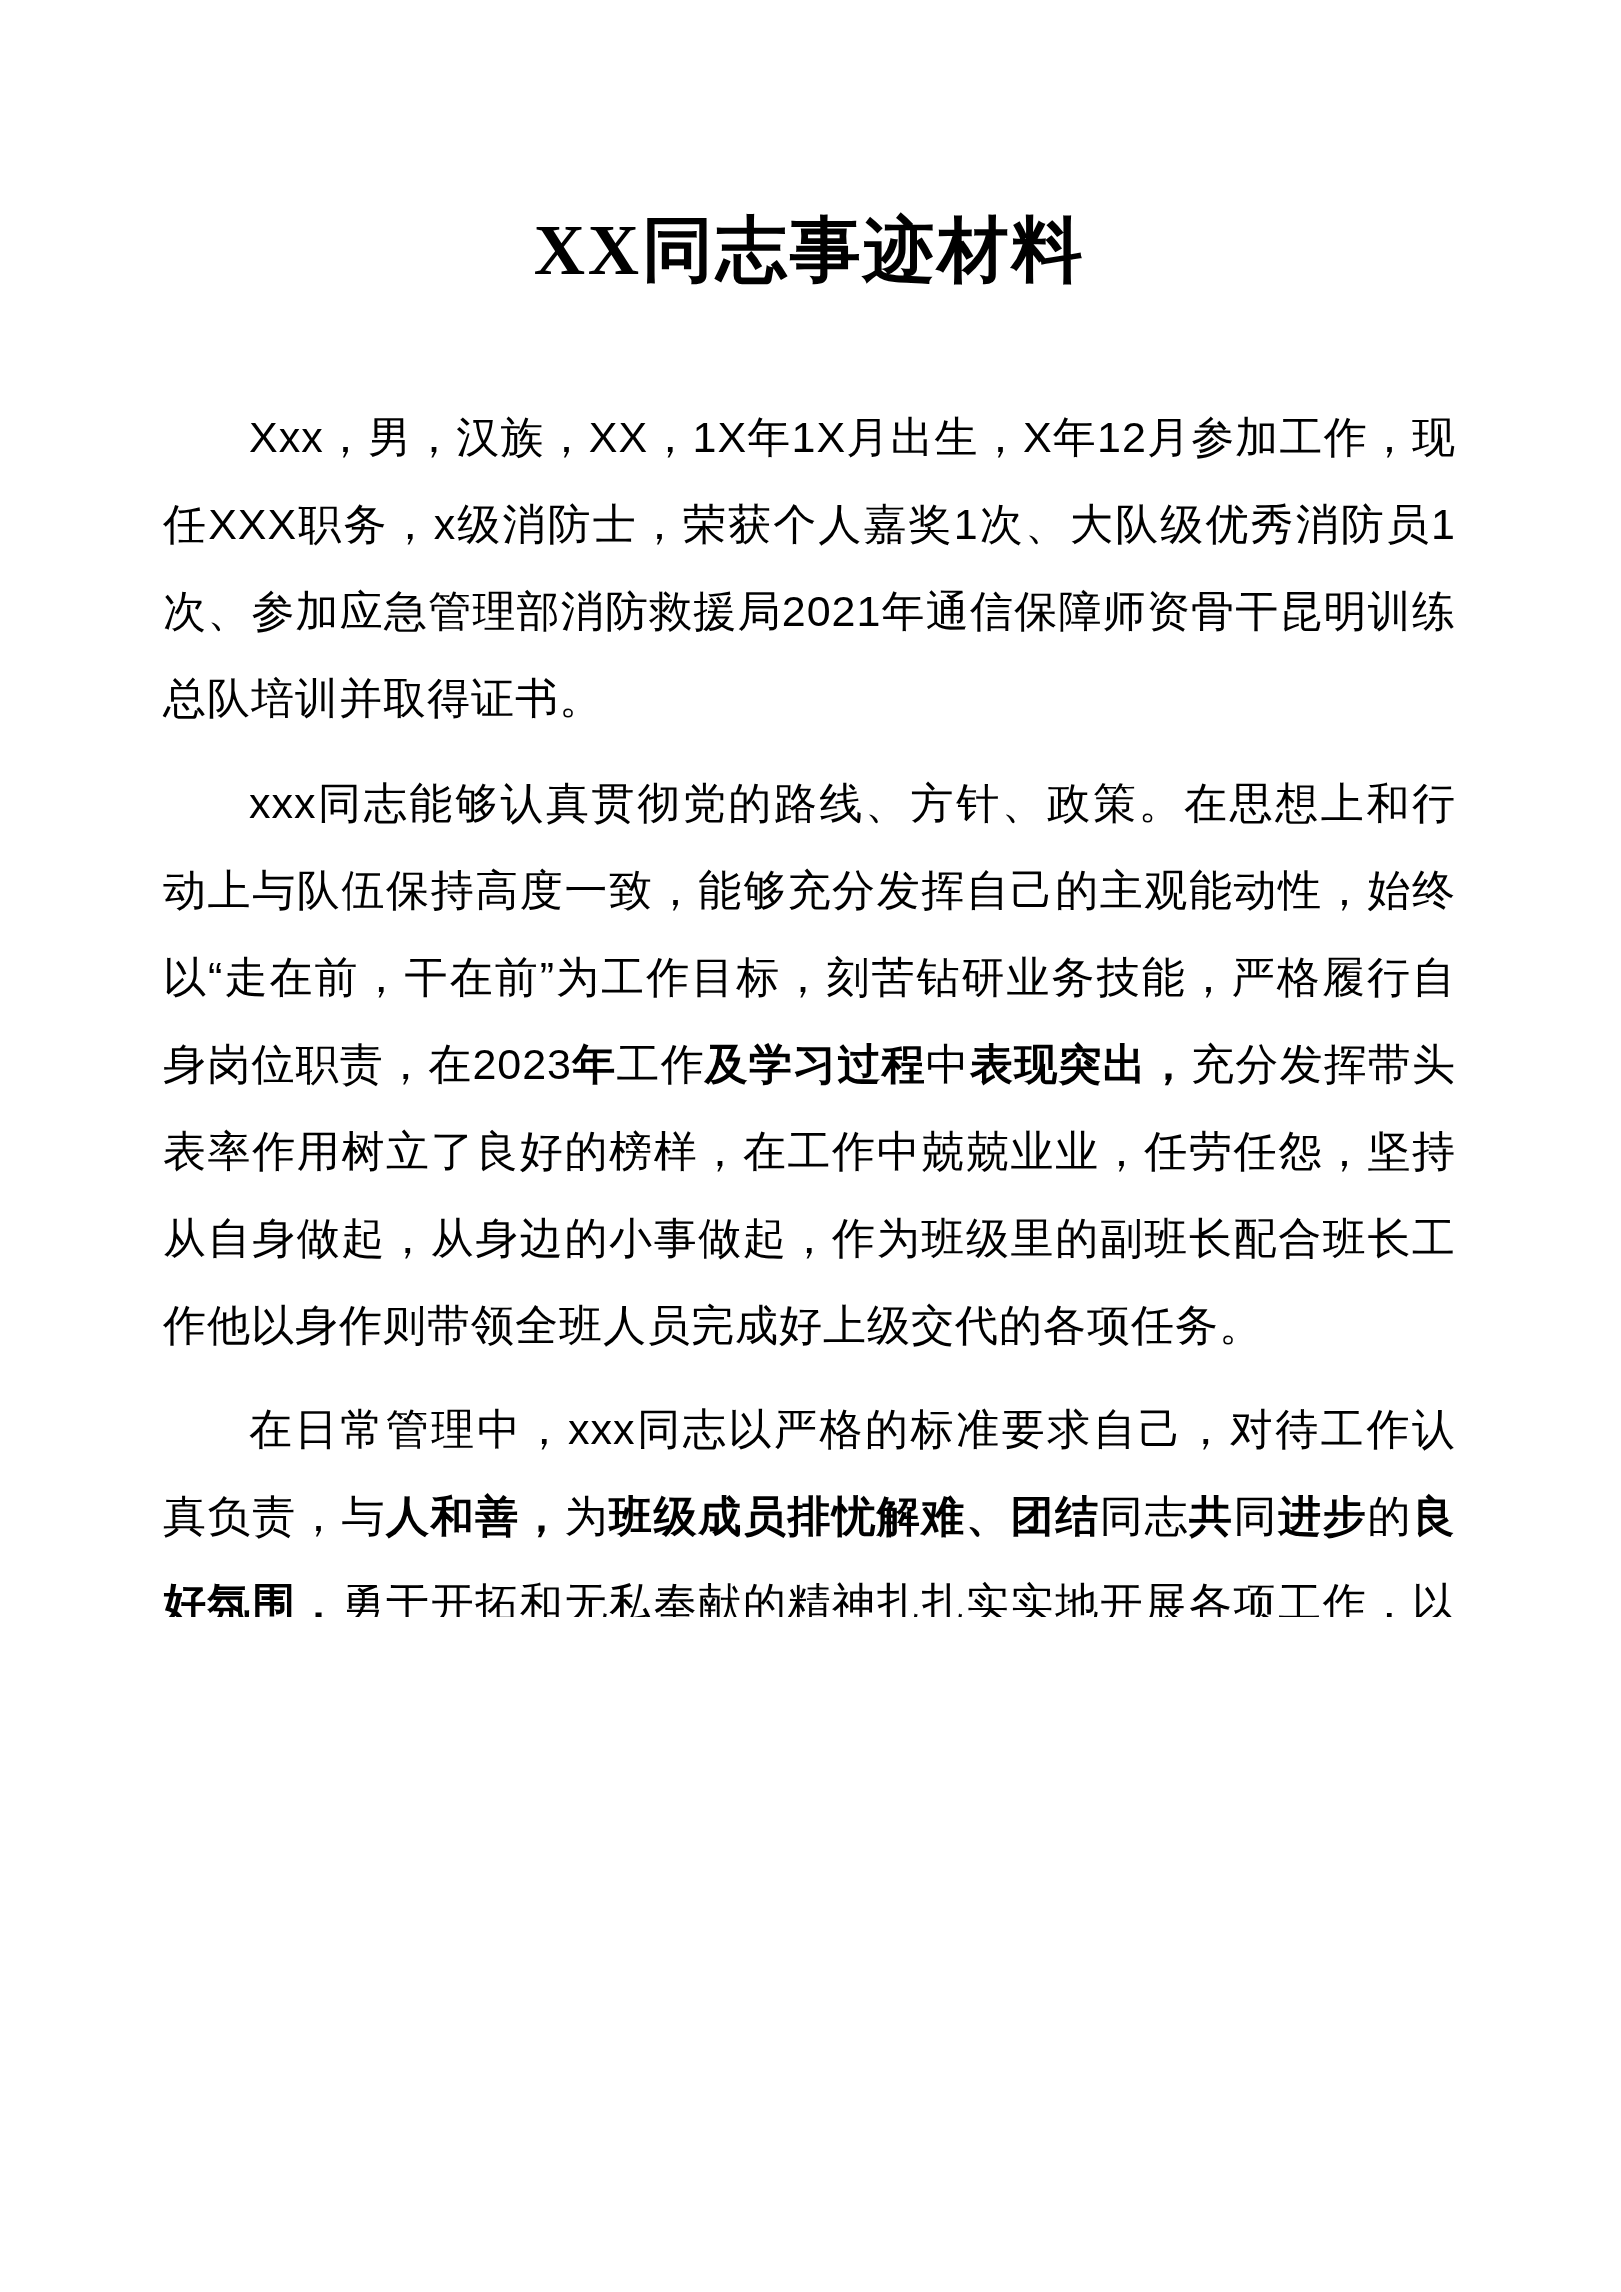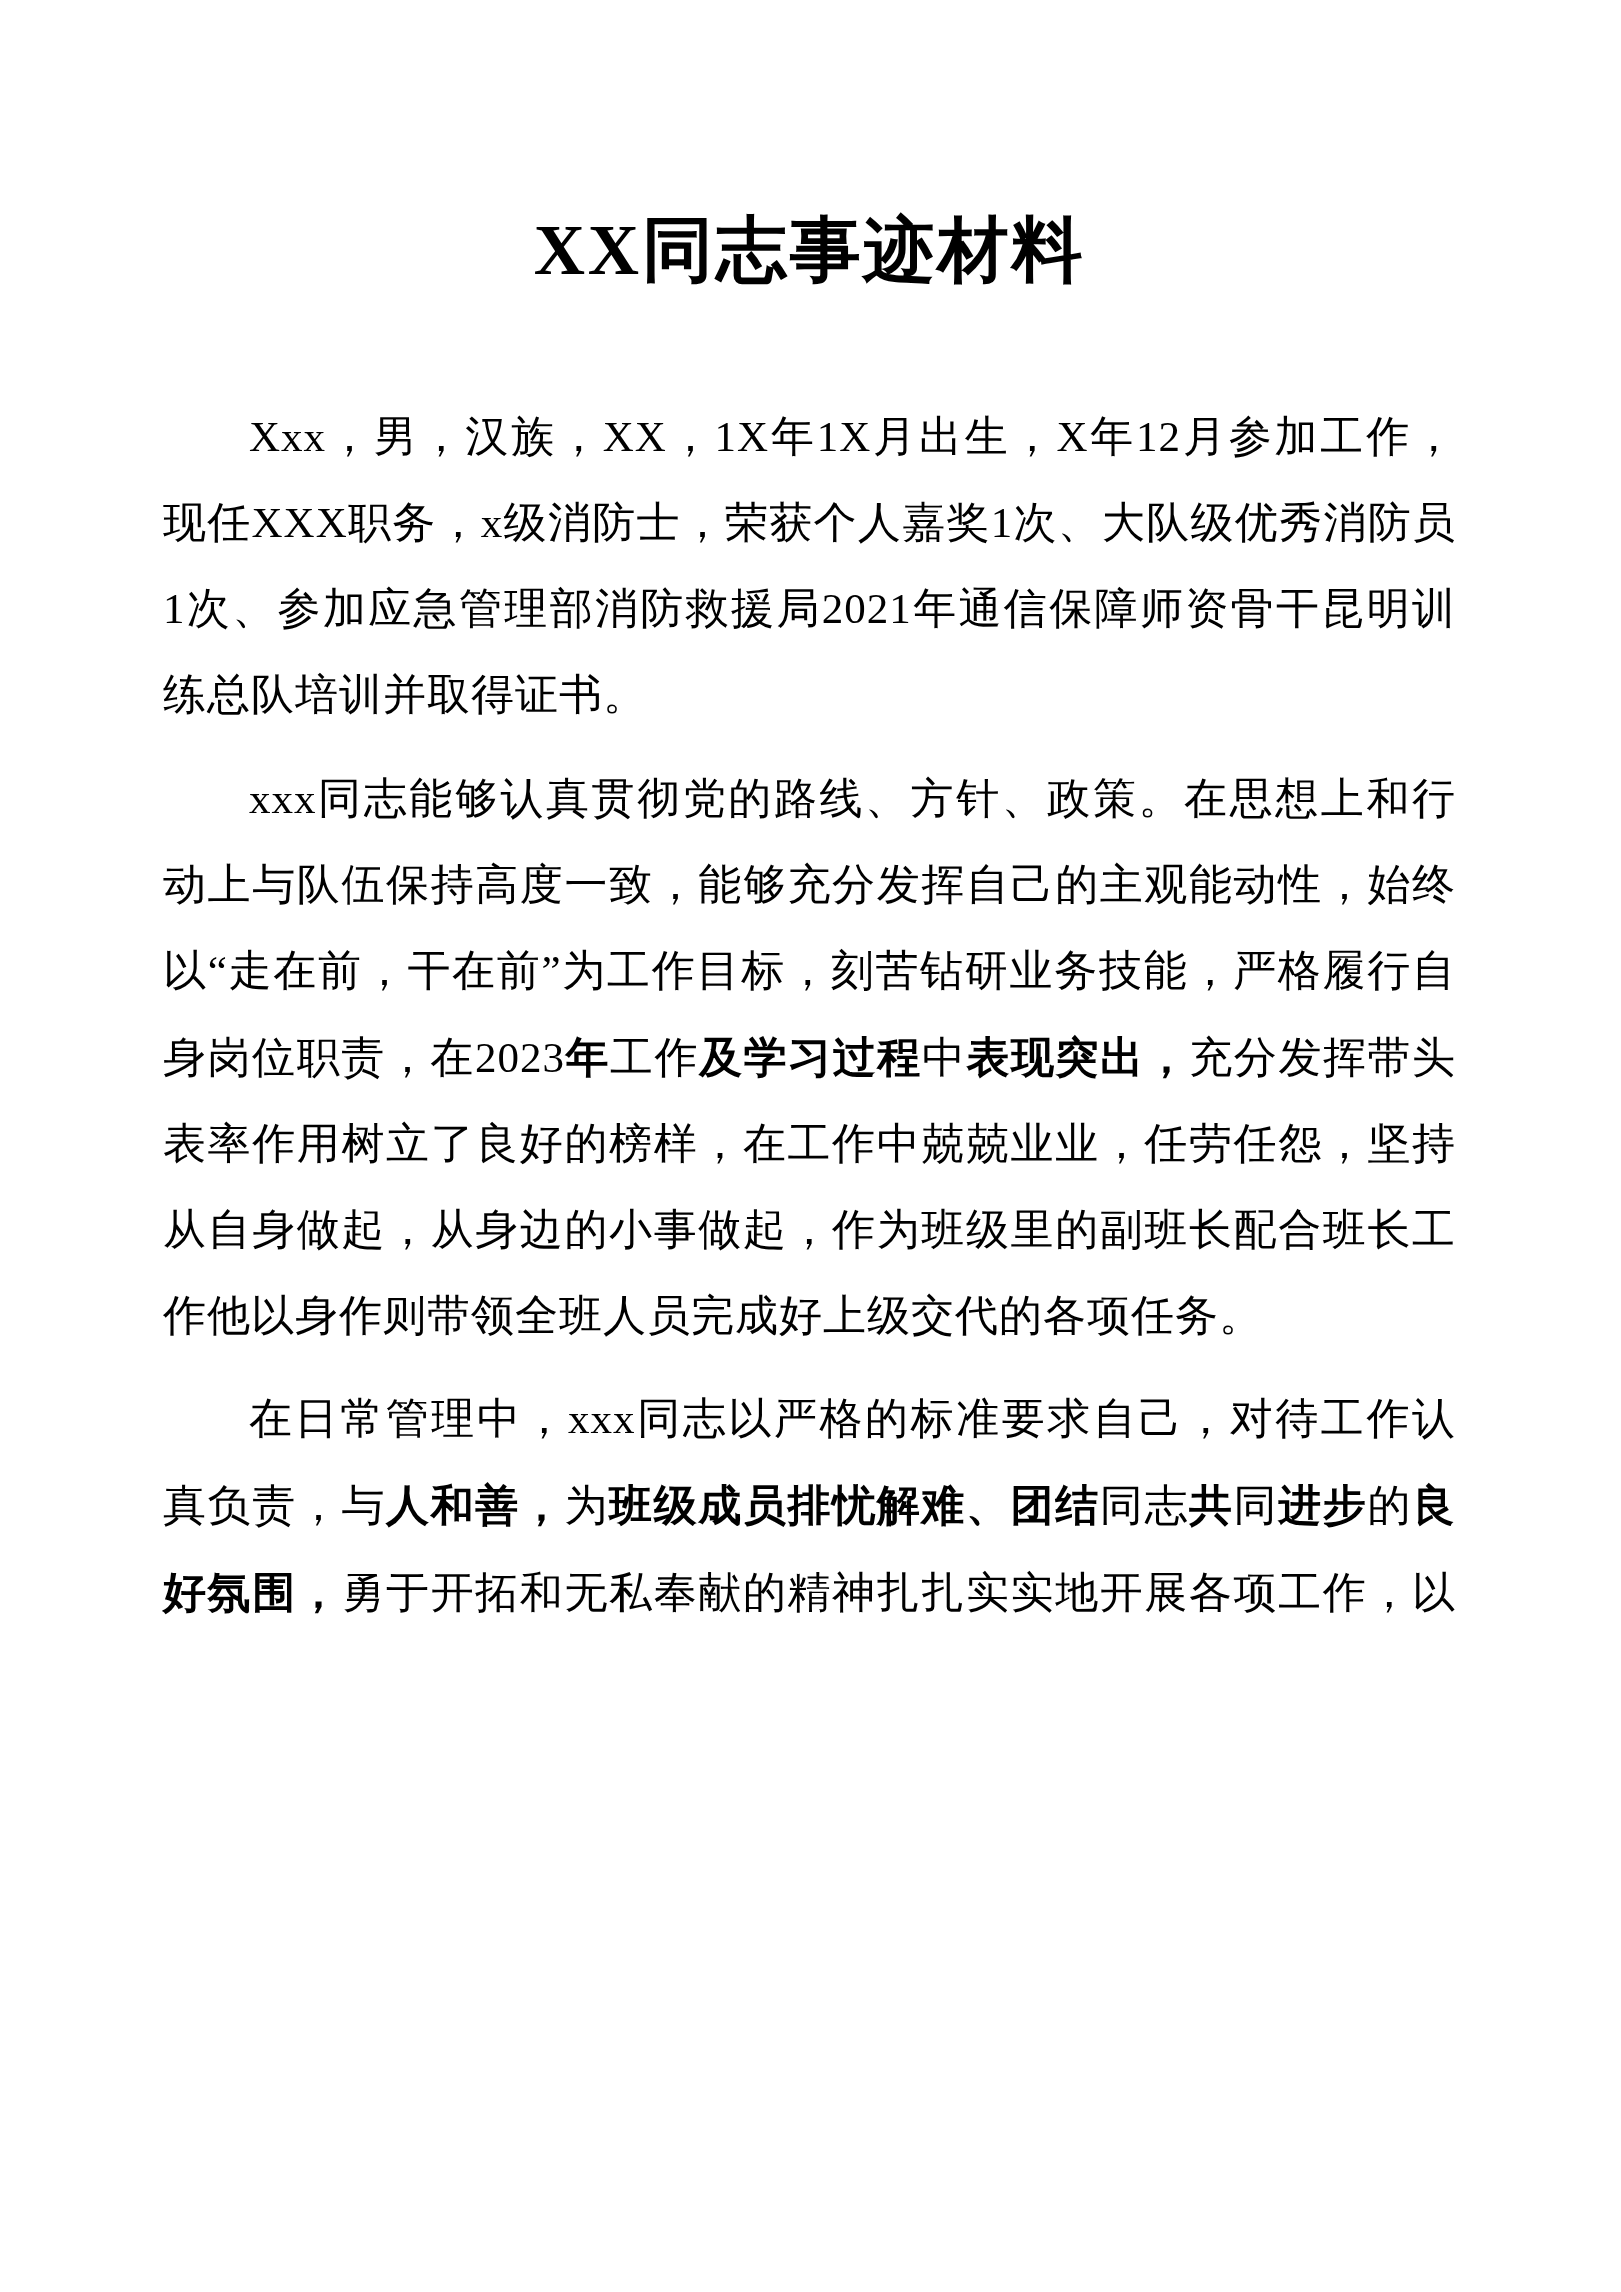--- a/index.html
+++ b/index.html
@@ -32,21 +32,21 @@
     font-size: 43px;
     line-height: 86px;
     color: #000000;
     text-align: justify;
     text-justify: inter-character;
     text-indent: 86px;
     letter-spacing: 1px;
     margin: 0 0 17.6px 0;
   }
   .run-serif {
-    font-family: Liberation Serif, serif;
+    font-family: Liberation Sans, sans-serif;
     font-weight: 400;
   }
   .run-sans {
     font-family: "DejaVu Sans", "Liberation Sans", sans-serif;
     font-weight: 400;
   }
   .run-sans-bold {
     font-family: "DejaVu Sans", "Liberation Sans", sans-serif;
     font-weight: 700;
   }

